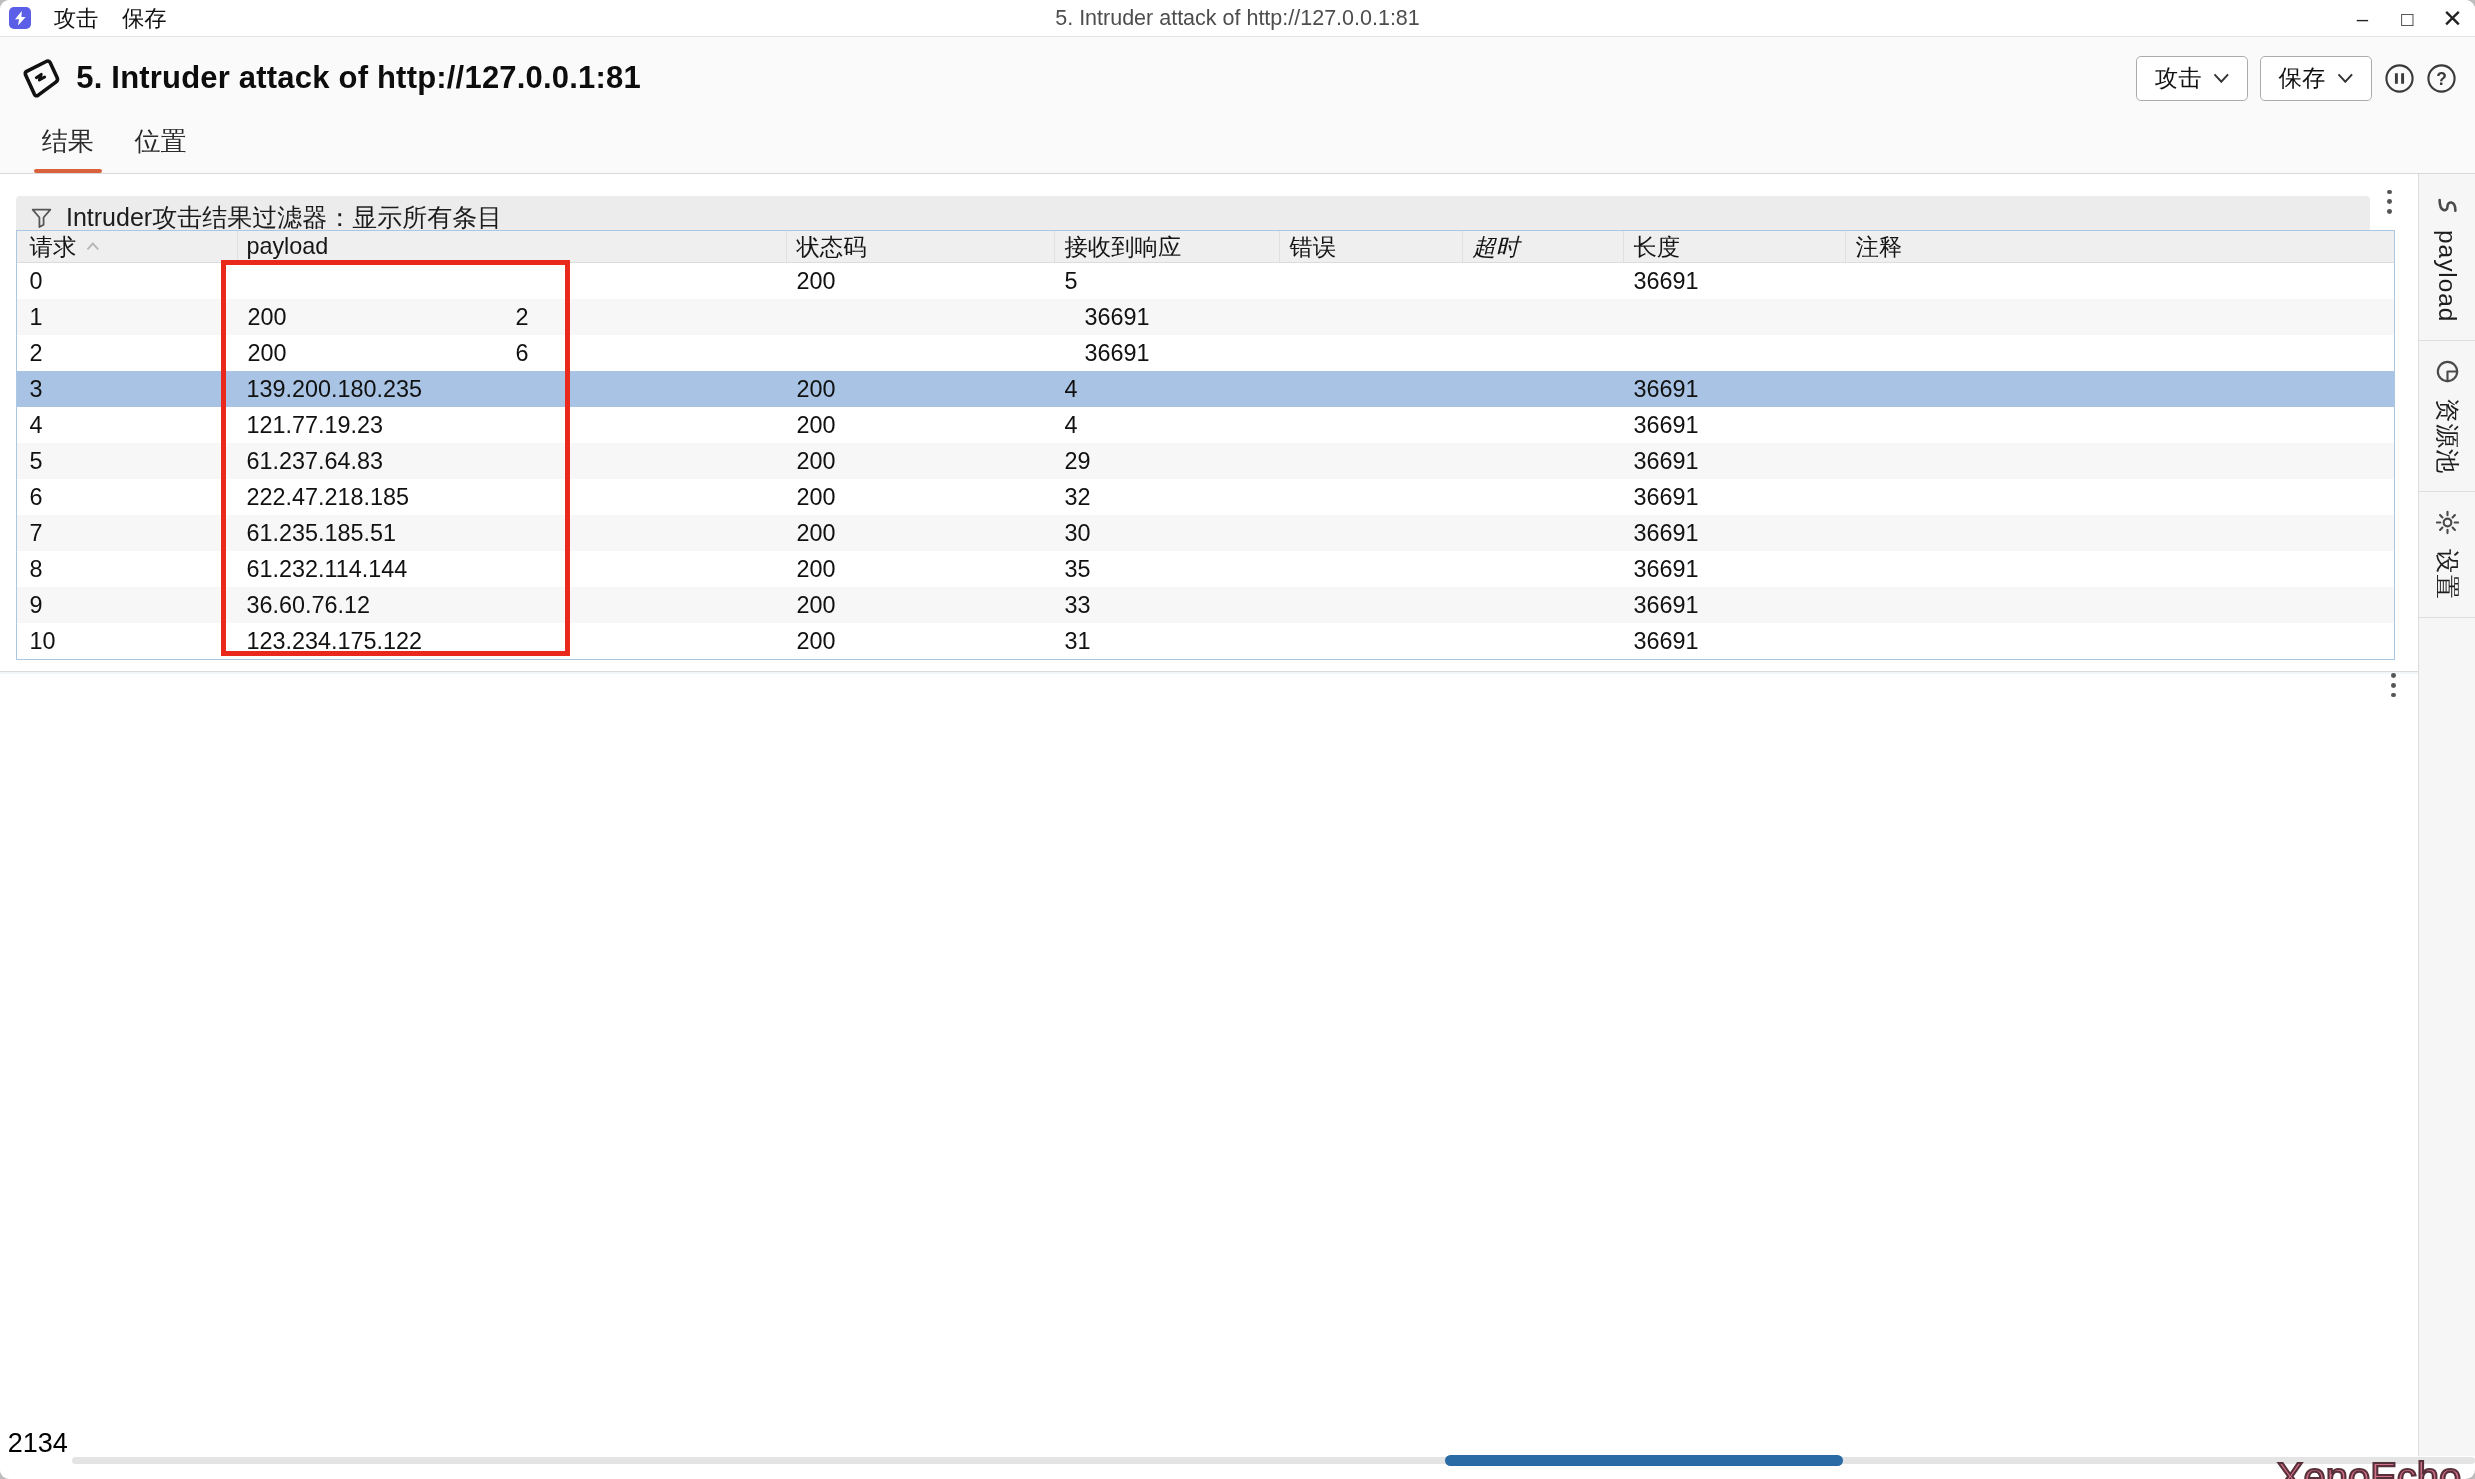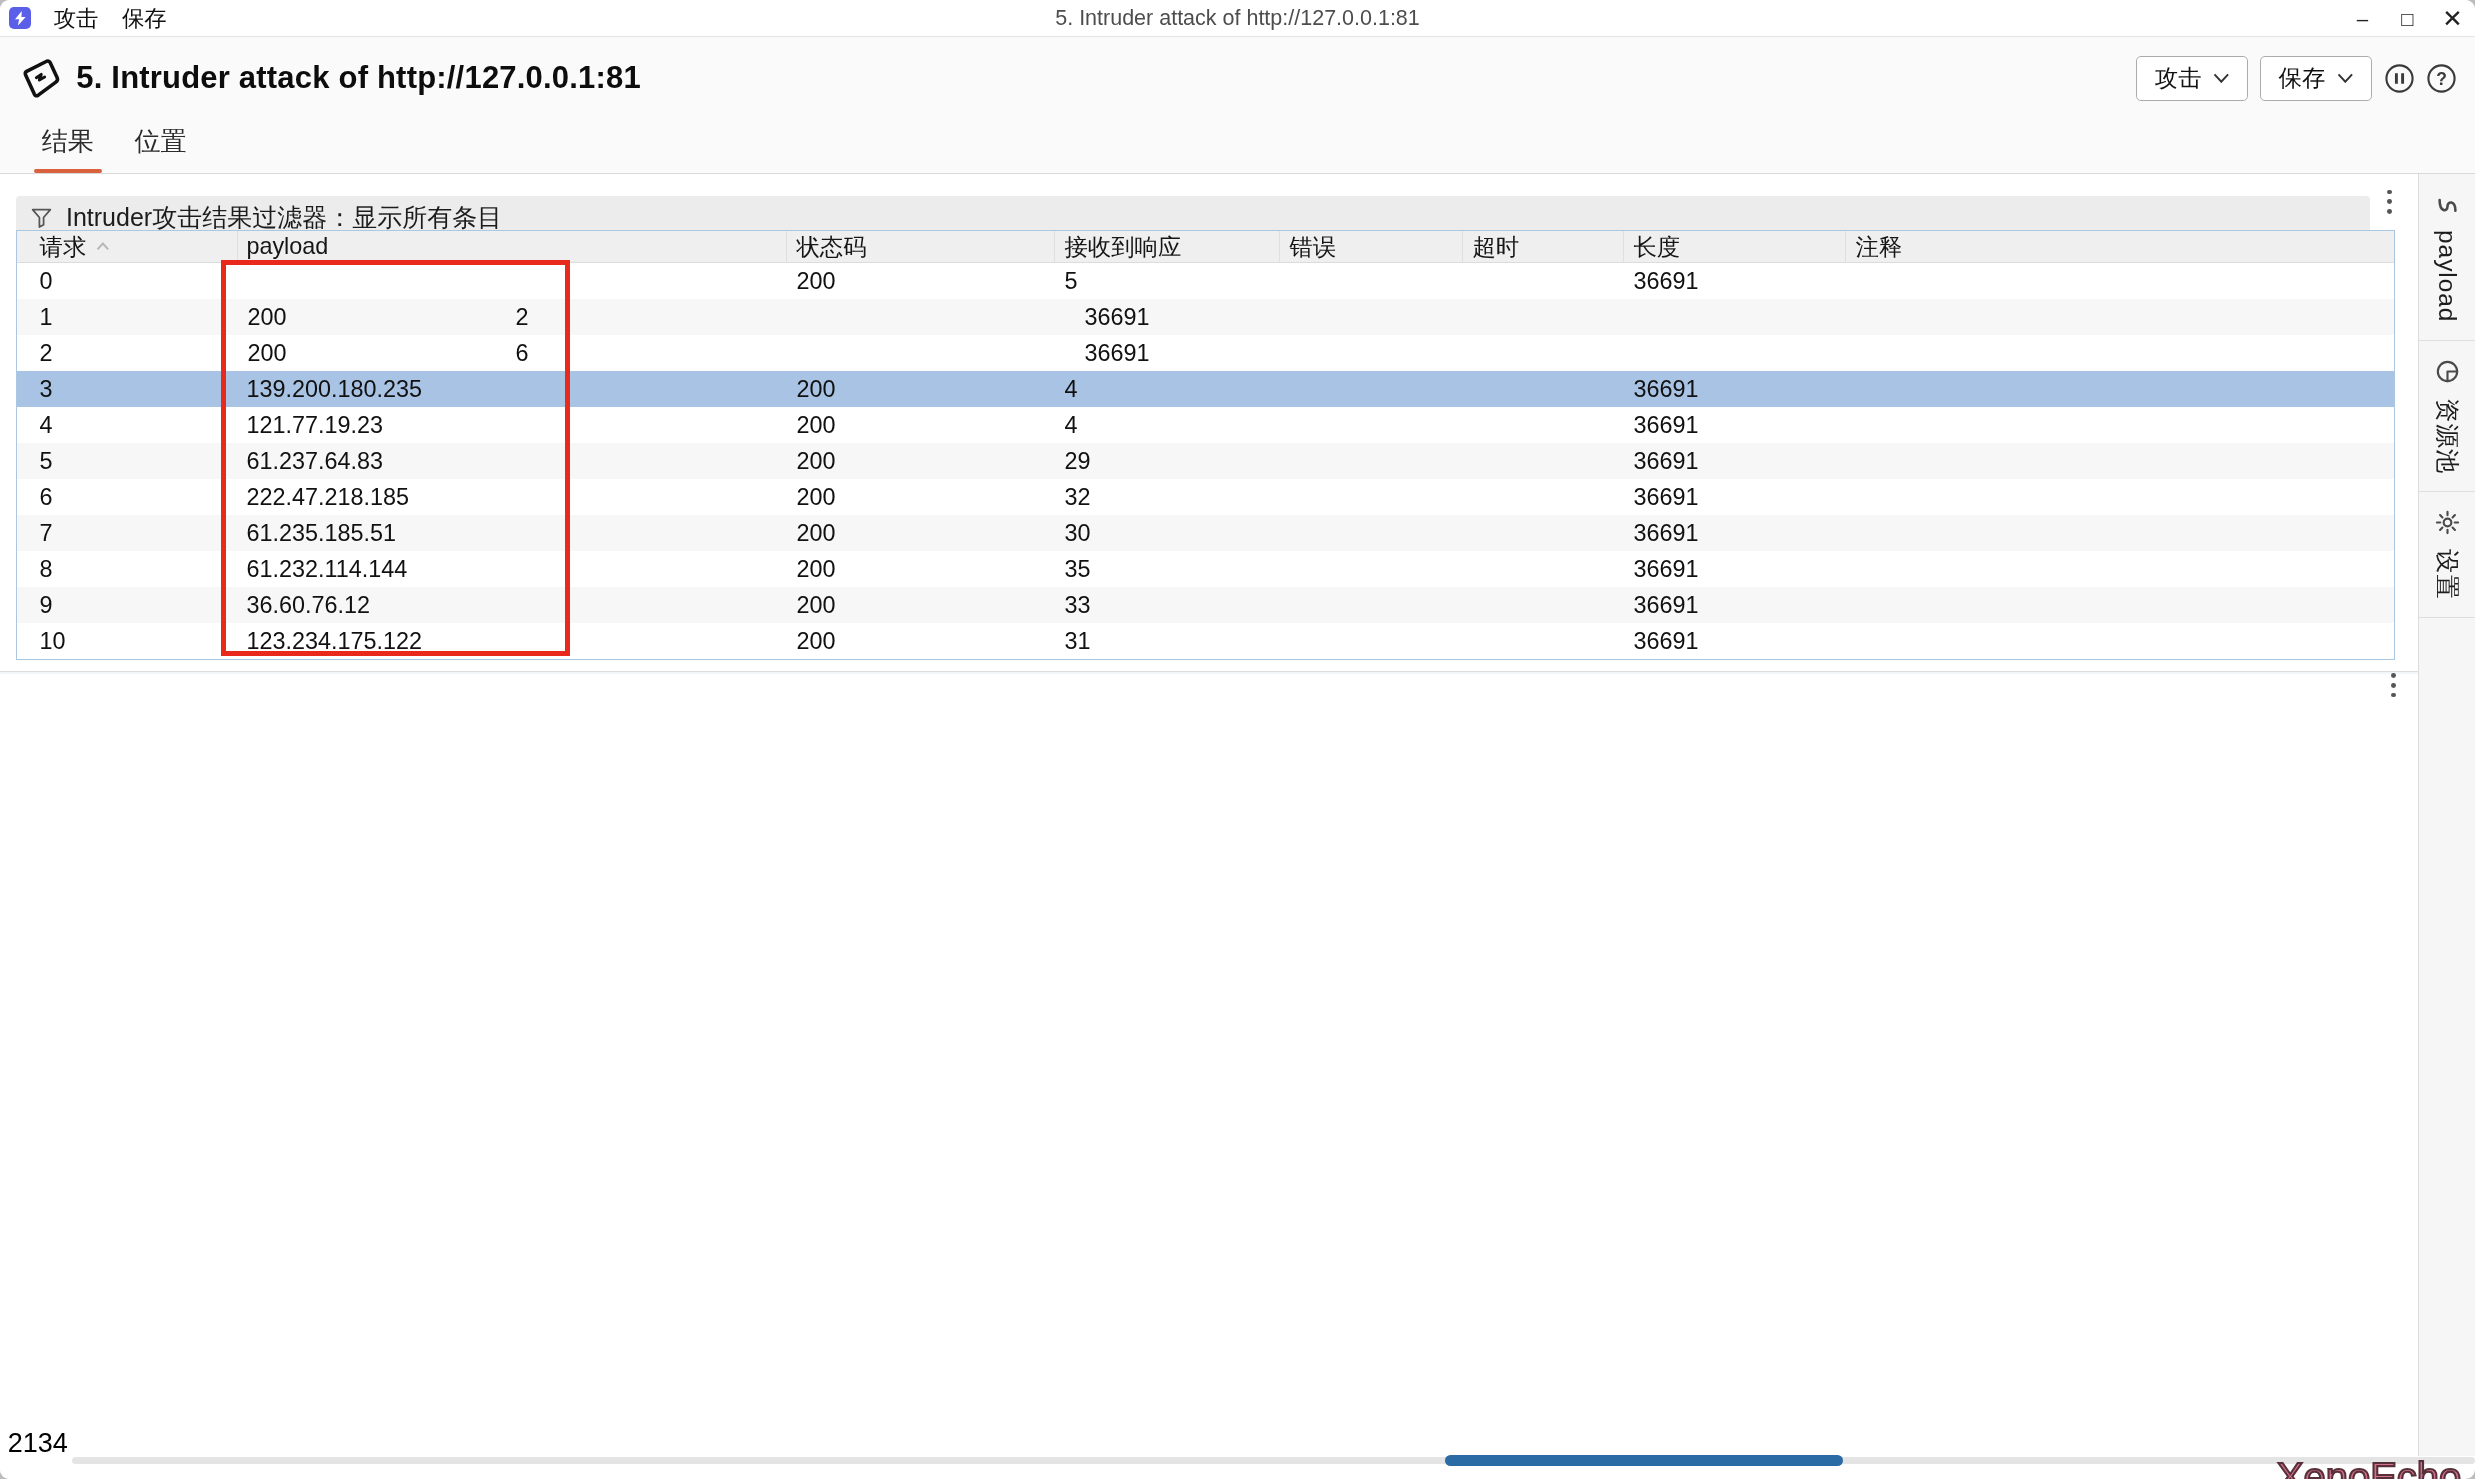--- a/index.html
+++ b/index.html
@@ -40,26 +40,26 @@
 
   
   .rtable { position:absolute; top:56px; left:15.6px; width:2379px; border:1px solid #abc8e2; background:#fff; }
   .thead { display:flex; height:32px; background:#efefef; border-bottom:1px solid #dcdcdc; }
   .th { font-size:23.4px; color:#161616; display:flex; align-items:center; padding-left:9.8px; border-right:1px solid #dfdfdf; overflow:hidden; white-space:nowrap; }
   .th:last-child { border-right:none; }
   .trow { display:flex; height:36px; background:#fff; }
   .trow.alt { background:#f7f7f7; }
   .trow.sel { background:var(--selected-row,#a8c3e3); }
   .cell { font-size:23.4px; color:#111; display:flex; align-items:center; padding-left:9.8px; overflow:hidden; white-space:nowrap; }
-  .col-0 { width:221px; padding-left:23px; }
+  .col-0 { width:221px; padding-left:13px; }
   .col-1 { width:549px; padding-left:8.8px; }
   .col-2 { width:268px; }
   .col-3 { width:225px; }
   .col-4 { width:183px; }
-  .col-5 { width:161px; }
+  .col-5 { width:161px;font-style:italic; }
   .col-6 { width:222px; }
   .col-7 { flex:1; }
   .sort-ind { margin-left:9.8px; opacity:.65; }
 
   .panel-split { position:absolute; top:497px; left:0; width:100%; height:2.9px; border-top:1px solid #dcdcdc; background:#f2f6f8; }
 
   
   .red-box { position:absolute; top:260px; left:221px; width:349px; height:396px; border:5.9px solid var(--annotation-red,#e8291c); z-index:6; pointer-events:none; }
 
   

